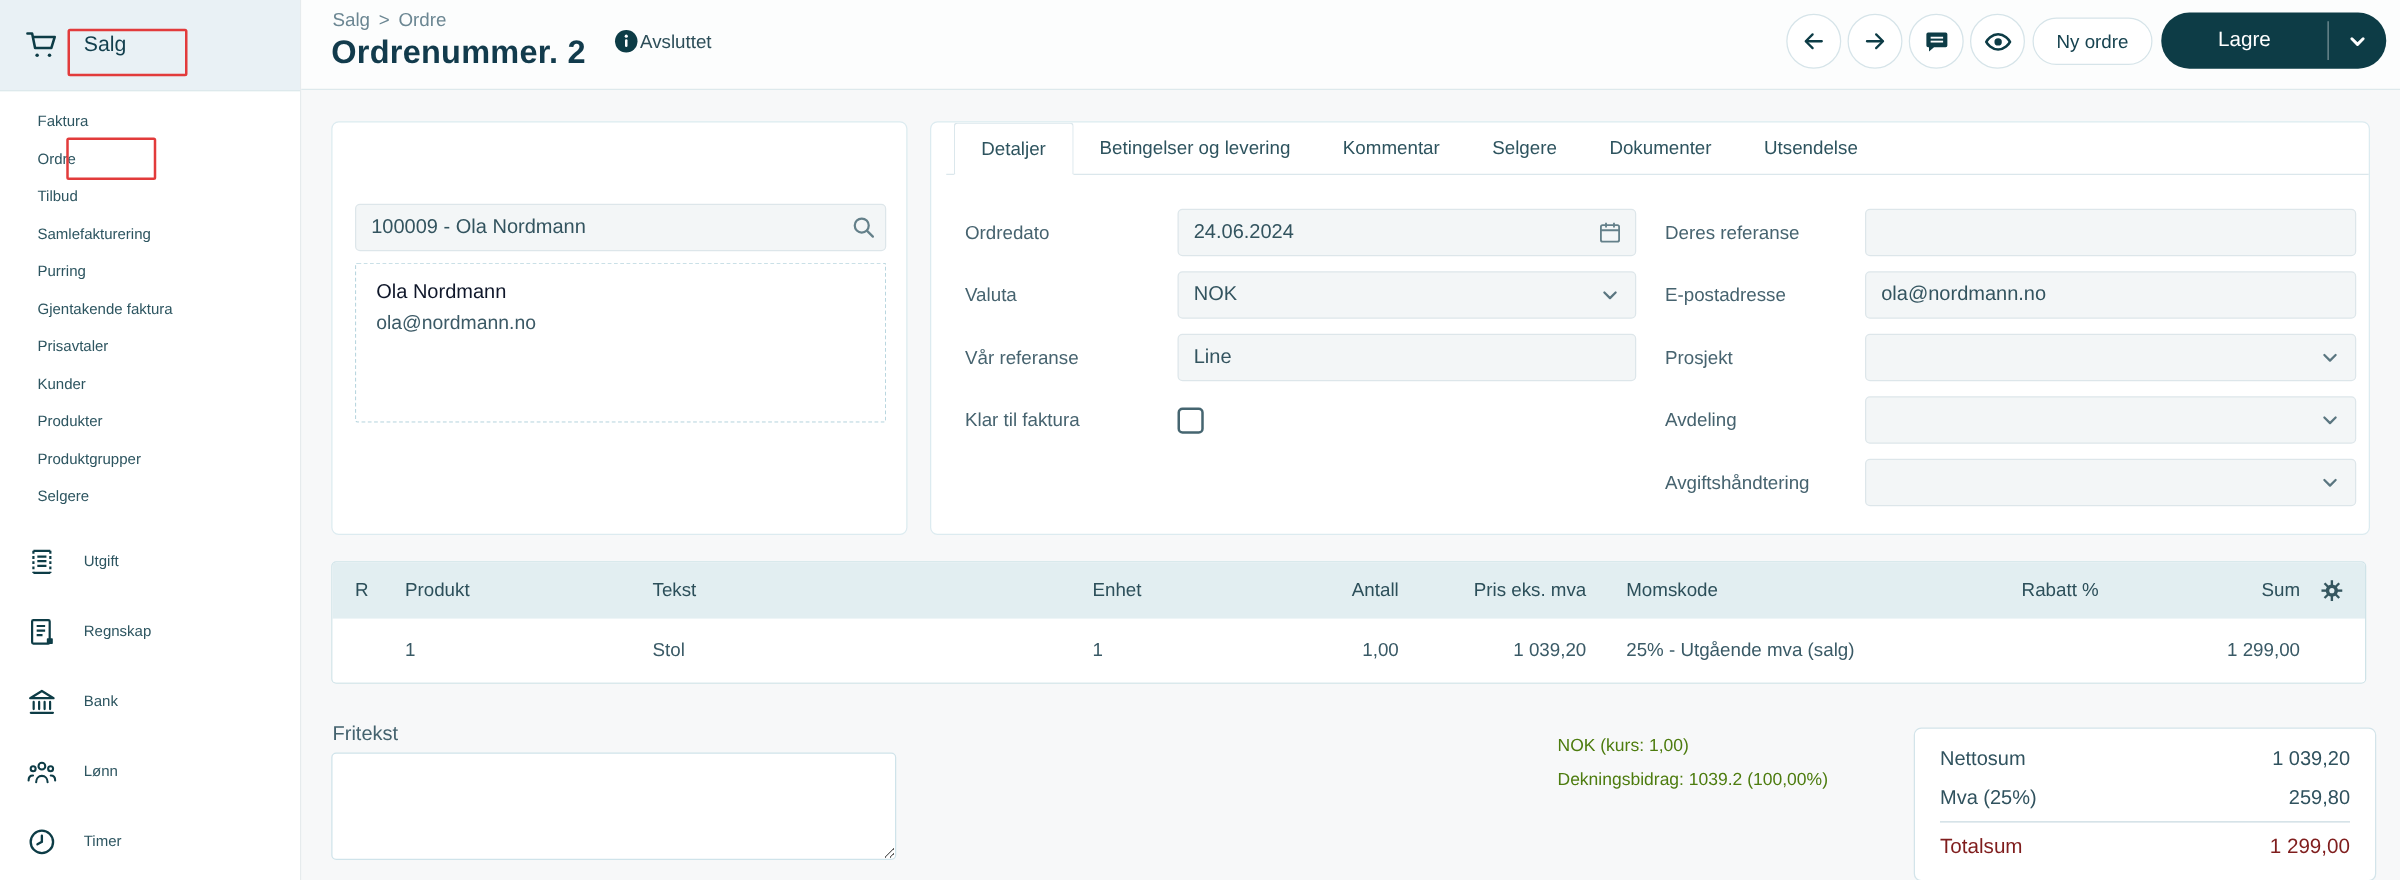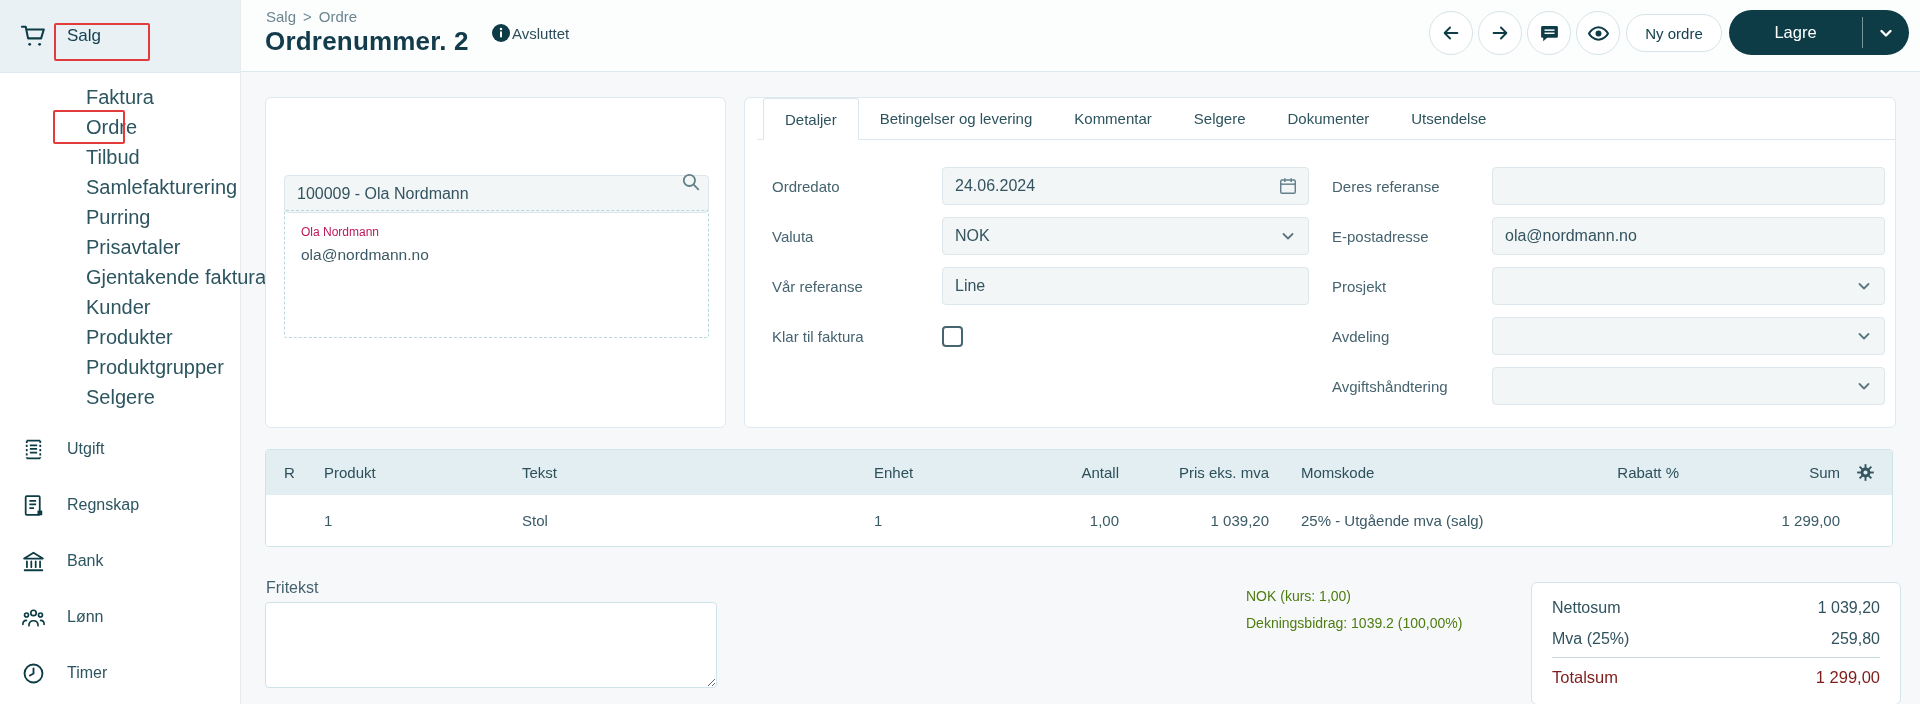--- a/index.html
+++ b/index.html
@@ -10,49 +10,49 @@
   }
   
   .sidebar{position:absolute;left:0;top:0;width:240px;height:704px;background:#ffffff;border-right:1px solid #e6ebed;}
   .sb-top{position:absolute;left:0;top:0;width:240px;height:72px;background:#e9f1f5;border-bottom:1px solid #dde9ec;display:flex;align-items:center;}
   .sb-top .cart{margin-left:20px;width:28px;height:26px;flex:none;}
   .sb-top .sb-title{margin-left:19px;font-size:17px;color:#123f4d;}
   .annot{position:absolute;border:2px solid #e23b3b;border-radius:2px;pointer-events:none;z-index:5;}
   .annot-salg{left:54px;top:23px;width:92px;height:34px;}
   .annot-ordre{left:53px;top:110px;width:68px;height:30px;}
   .sb-nav{position:absolute;left:0;top:82px;width:240px;}
-  .sb-item{height:30px;line-height:30px;padding-left:86px;font-size:20px;color:#2d5560;cursor:pointer;white-space:nowrap;}
+  .sb-item{height:30px;line-height:30px;padding-left:30px;font-size:12px;color:#2d5560;cursor:pointer;white-space:nowrap;}
   .sb-modules{position:absolute;left:0;top:421px;width:240px;}
   .sb-module{height:56px;display:flex;align-items:center;cursor:pointer;}
   .sb-module .mod-icon{margin-left:20px;width:26px;height:26px;flex:none;display:flex;align-items:center;justify-content:center;}
-  .sb-module .mod-label{margin-left:21px;font-size:16px;color:#2d5560;}
+  .sb-module .mod-label{margin-left:21px;font-size:12px;color:#2d5560;}
   
   .main{position:absolute;left:241px;top:0;width:1679px;height:704px;}
   .topstrip{position:absolute;left:0;top:0;width:1679px;height:71px;background:#fcfdfd;border-bottom:1px solid #dde9ec;}
   .breadcrumb{position:absolute;left:25px;top:8px;font-size:15px;color:#6b8692;display:flex;gap:7px;align-items:center;}
   .breadcrumb .bc-link{cursor:pointer;}
   .page-title{position:absolute;left:24px;top:26px;font-size:26px;font-weight:600;color:#123b4c;letter-spacing:.2px;}
   .status{position:absolute;left:250px;top:23px;display:flex;align-items:center;gap:1px;}
   .status .st-label{font-size:15px;color:#2d4e59;}
   .circle-btn{position:absolute;top:11px;width:44px;height:44px;border-radius:50%;background:#fff;border:1px solid #d6e4e9;display:flex;align-items:center;justify-content:center;cursor:pointer;box-sizing:border-box;}
   .cb1{left:1188px;} .cb2{left:1237px;} .cb3{left:1286px;} .cb4{left:1335px;}
   .btn-new{position:absolute;left:1385px;top:14px;width:96px;height:38px;border-radius:19px;background:#fff;border:1px solid #d6e4e9;color:#16424f;font-size:15px;display:flex;align-items:center;justify-content:center;cursor:pointer;box-sizing:border-box;}
   .btn-save{position:absolute;left:1488px;top:10px;width:180px;height:45px;border-radius:23px;background:#0d3c46;color:#fff;display:flex;align-items:stretch;cursor:pointer;overflow:hidden;}
   .btn-save .save-main{width:133px;display:flex;align-items:center;justify-content:center;font-size:16.5px;}
   .btn-save .save-sep{width:1px;background:rgba(255,255,255,.45);margin:7px 0;}
   .btn-save .save-caret{flex:1;display:flex;align-items:center;justify-content:center;}
   
   .card{position:absolute;background:#fff;border:1px solid #dcebf0;border-radius:6px;box-sizing:border-box;}
   .card-kunde{left:24px;top:97px;width:461px;height:331px;}
   .card-details{left:503px;top:97px;width:1152px;height:331px;padding-left:12px;}
   .card-head{height:48px;border-bottom:1px solid #e3ecef;display:flex;align-items:center;padding-left:20px;font-size:16.5px;color:#16424f;}
-  .cust-search{position:absolute;left:18px;top:65px;width:425px;height:38px;box-sizing:border-box;background:#f3f6f7;border:1px solid #dde6ea;border-radius:4px;font-family:"Liberation Sans",sans-serif;font-size:16px;color:#33545f;padding:0 38px 0 12px;outline:none;margin-top:12px;}
+  .cust-search{position:absolute;left:18px;top:65px;width:425px;height:38px;box-sizing:border-box;background:#f3f6f7;border:1px solid #dde6ea;border-radius:4px;font-family:"Liberation Sans",sans-serif;font-size:16px;color:#33545f;padding:0 38px 0 12px;outline:none;}
   .cust-search-icon{position:absolute;left:415px;top:74px;width:20px;height:20px;cursor:pointer;}
   .cust-box{position:absolute;left:18px;top:112px;width:425px;height:128px;border:1px dashed #b9d6df;border-radius:2px;box-sizing:border-box;padding:14px 16px;}
-  .cust-name{font-size:12px;color:#be185d;cursor:pointer;}
+  .cust-name{font-size:16px;color:#0f172a;cursor:pointer;}
   .cust-email{margin-top:7px;font-size:15.5px;color:#3c5a66;}
   
   .tabs{display:flex;height:41px;border-bottom:1px solid #dbe7ec;padding-left:6px;align-items:stretch;}
   .tab{padding:0 21px;display:flex;align-items:center;font-size:15px;color:#2d535e;cursor:pointer;white-space:nowrap;box-sizing:border-box;}
   .tab.active{background:#fff;border:1px solid #dbe7ec;border-bottom:1px solid #fff;border-radius:3px 3px 0 0;margin-bottom:-1px;}
   
   .fcol{position:absolute;top:63px;}
   .fcol-left{left:27px;width:545px;}
   .fcol-right{left:587px;width:560px;}
   .frow{height:50px;display:flex;align-items:center;}
@@ -105,22 +105,22 @@
 
   <div class="annot annot-salg"></div>
   <div class="annot annot-ordre"></div>
 
   <nav class="sb-nav">
     <div class="sb-item">Faktura</div>
     <div class="sb-item">Ordre</div>
     <div class="sb-item">Tilbud</div>
     <div class="sb-item">Samlefakturering</div>
     <div class="sb-item">Purring</div>
+    <div class="sb-item">Gjentakende faktura</div>
     <div class="sb-item">Prisavtaler</div>
-    <div class="sb-item">Gjentakende faktura</div>
     <div class="sb-item">Kunder</div>
     <div class="sb-item">Produkter</div>
     <div class="sb-item">Produktgrupper</div>
     <div class="sb-item">Selgere</div>
   </nav>
 
   <div class="sb-modules">
     <div class="sb-module">
       <span class="mod-icon">
         <svg viewBox="0 0 24 24" width="25" height="25" fill="none" stroke="#0d3c46" stroke-width="1.7">

